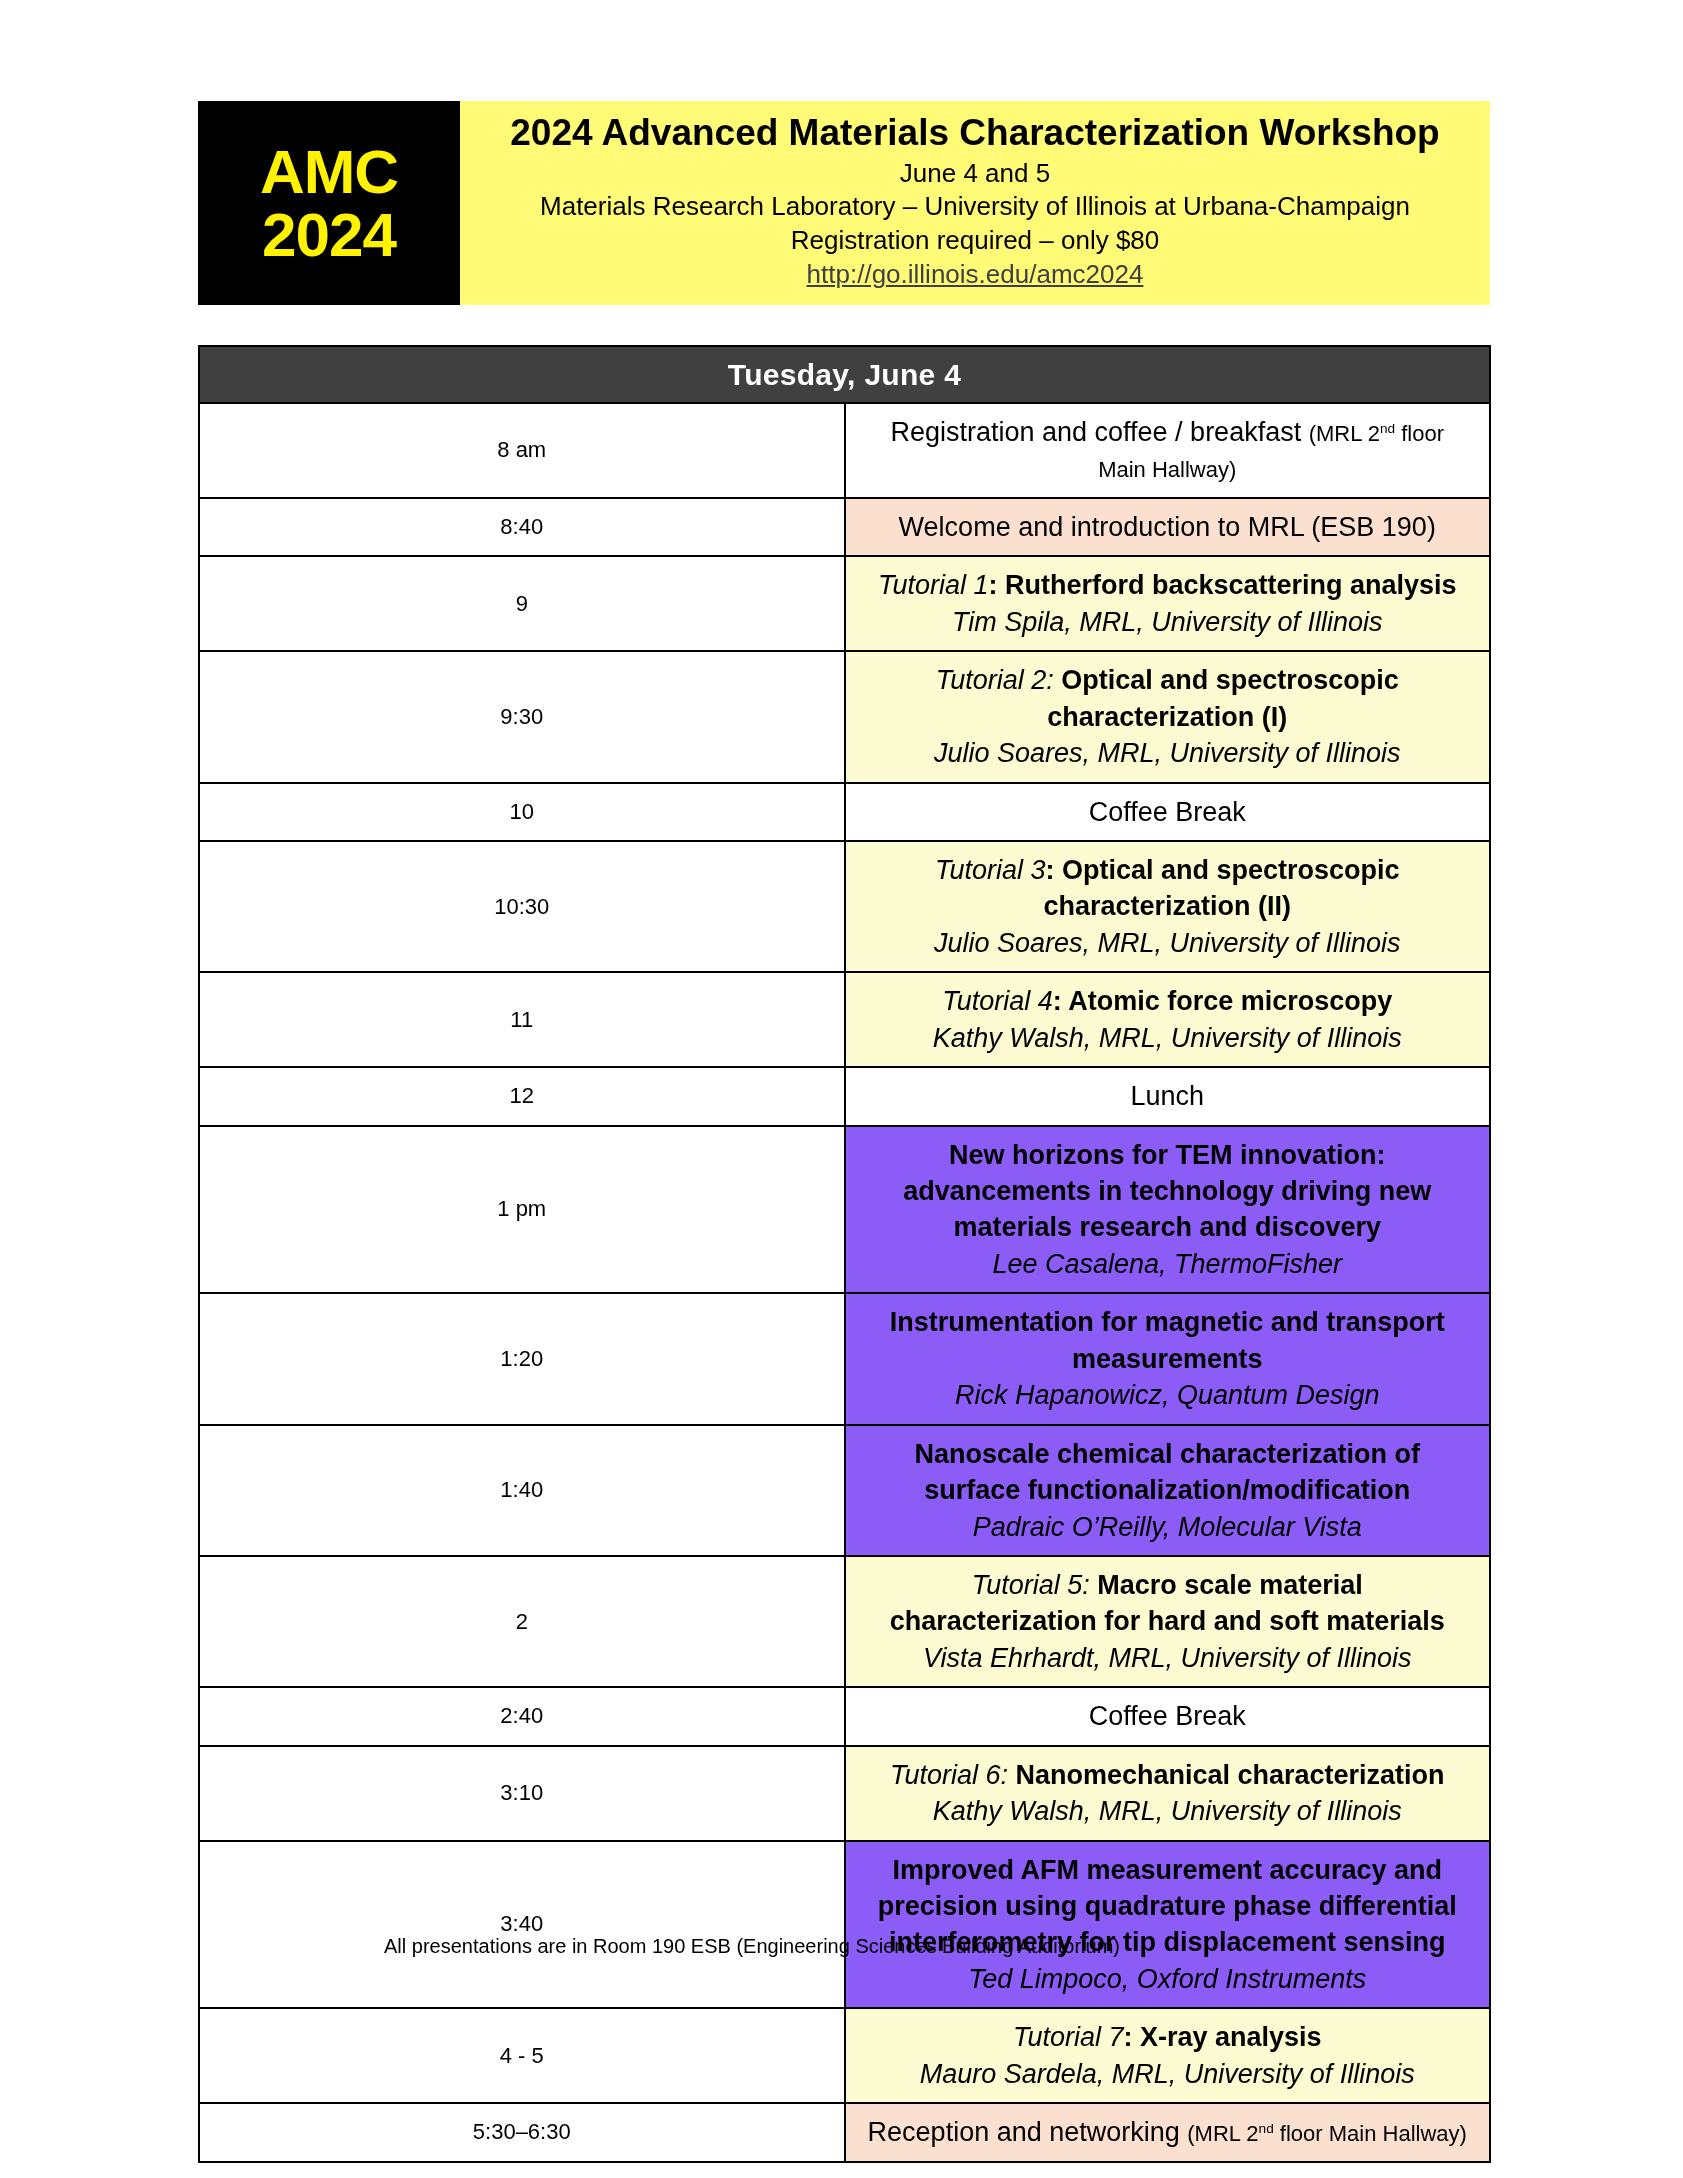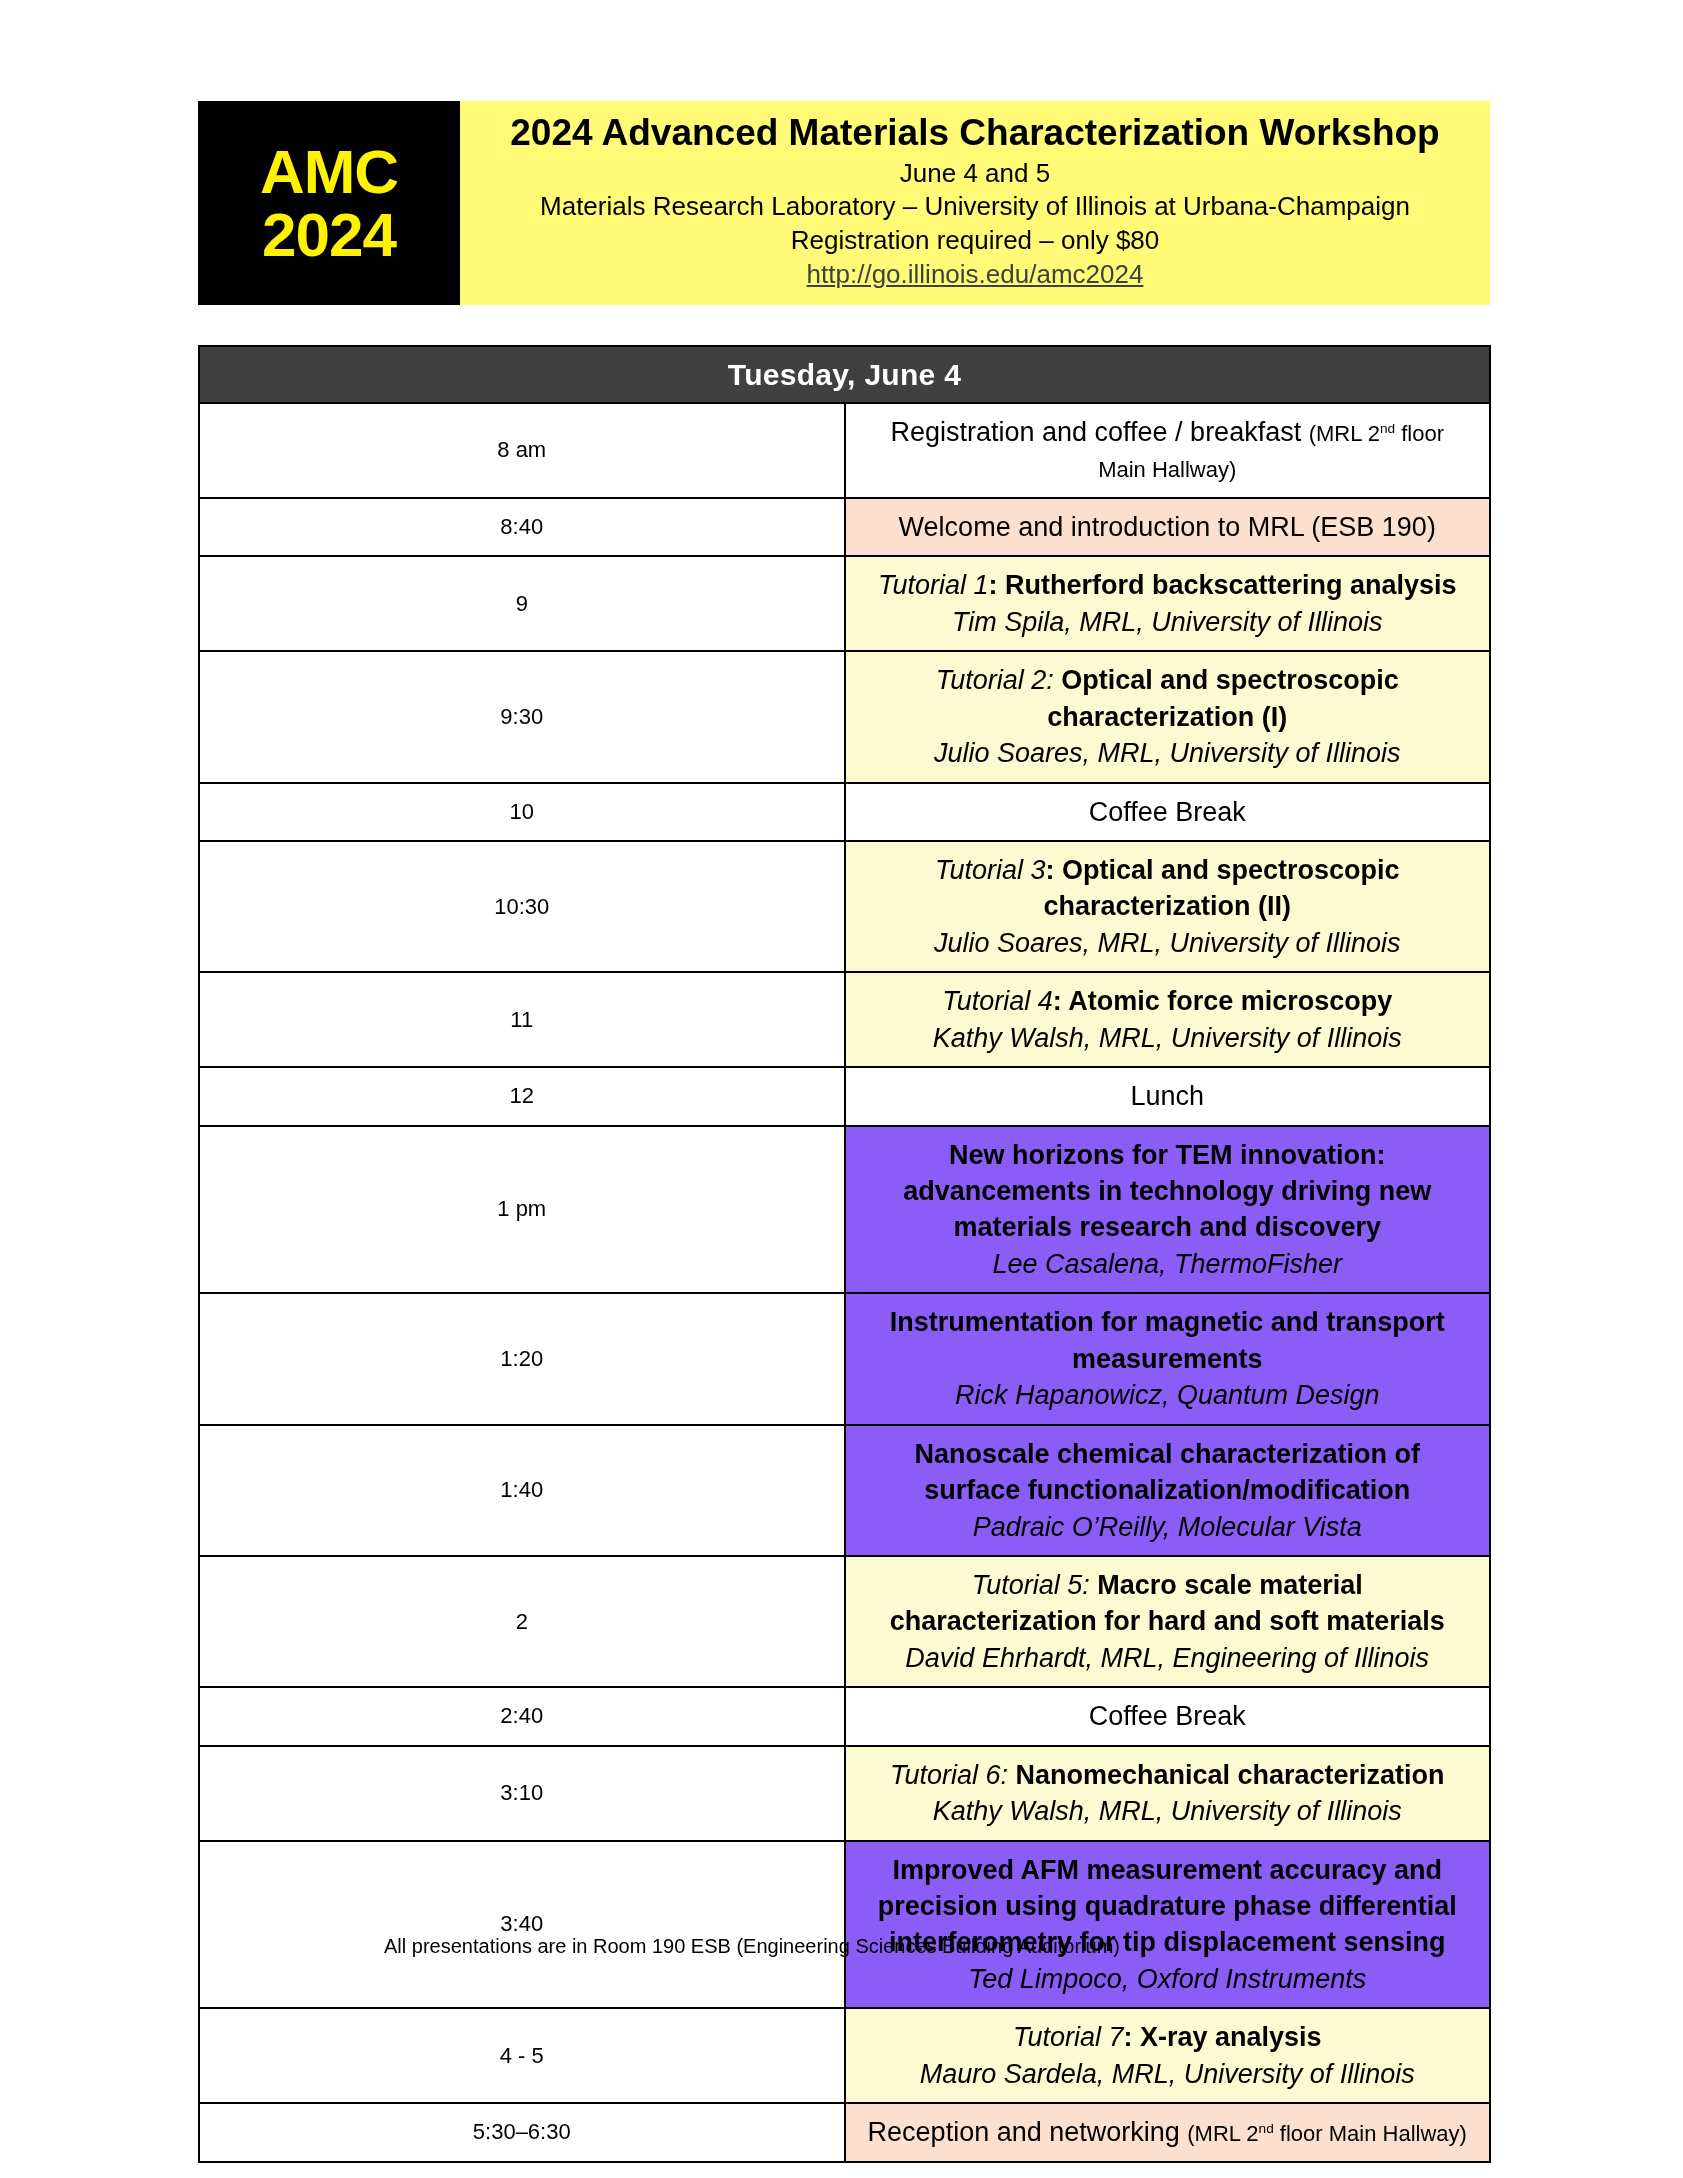--- a/index.html
+++ b/index.html
@@ -238,21 +238,21 @@
           <td class="time">1:40</td>
           <td class="event">
             <span class="ev-title bold">Nanoscale chemical characterization of surface functionalization/modification</span>
             <span class="ev-speaker">Padraic O’Reilly, Molecular Vista</span>
           </td>
         </tr>
         <tr class="row-yellow">
           <td class="time">2</td>
           <td class="event">
             <span class="ev-title bold"><span class="ev-pre">Tutorial 5:</span> Macro scale material characterization for hard and soft materials</span>
-            <span class="ev-speaker">David Ehrhardt, MRL, Engineering of Illinois</span>
+            <span class="ev-speaker">Vista Ehrhardt, MRL, University of Illinois</span>
           </td>
         </tr>
         <tr class="row-white">
           <td class="time">2:40</td>
           <td class="event">
             <span class="ev-title">Coffee Break</span>
           </td>
         </tr>
         <tr class="row-yellow">
           <td class="time">3:10</td>

